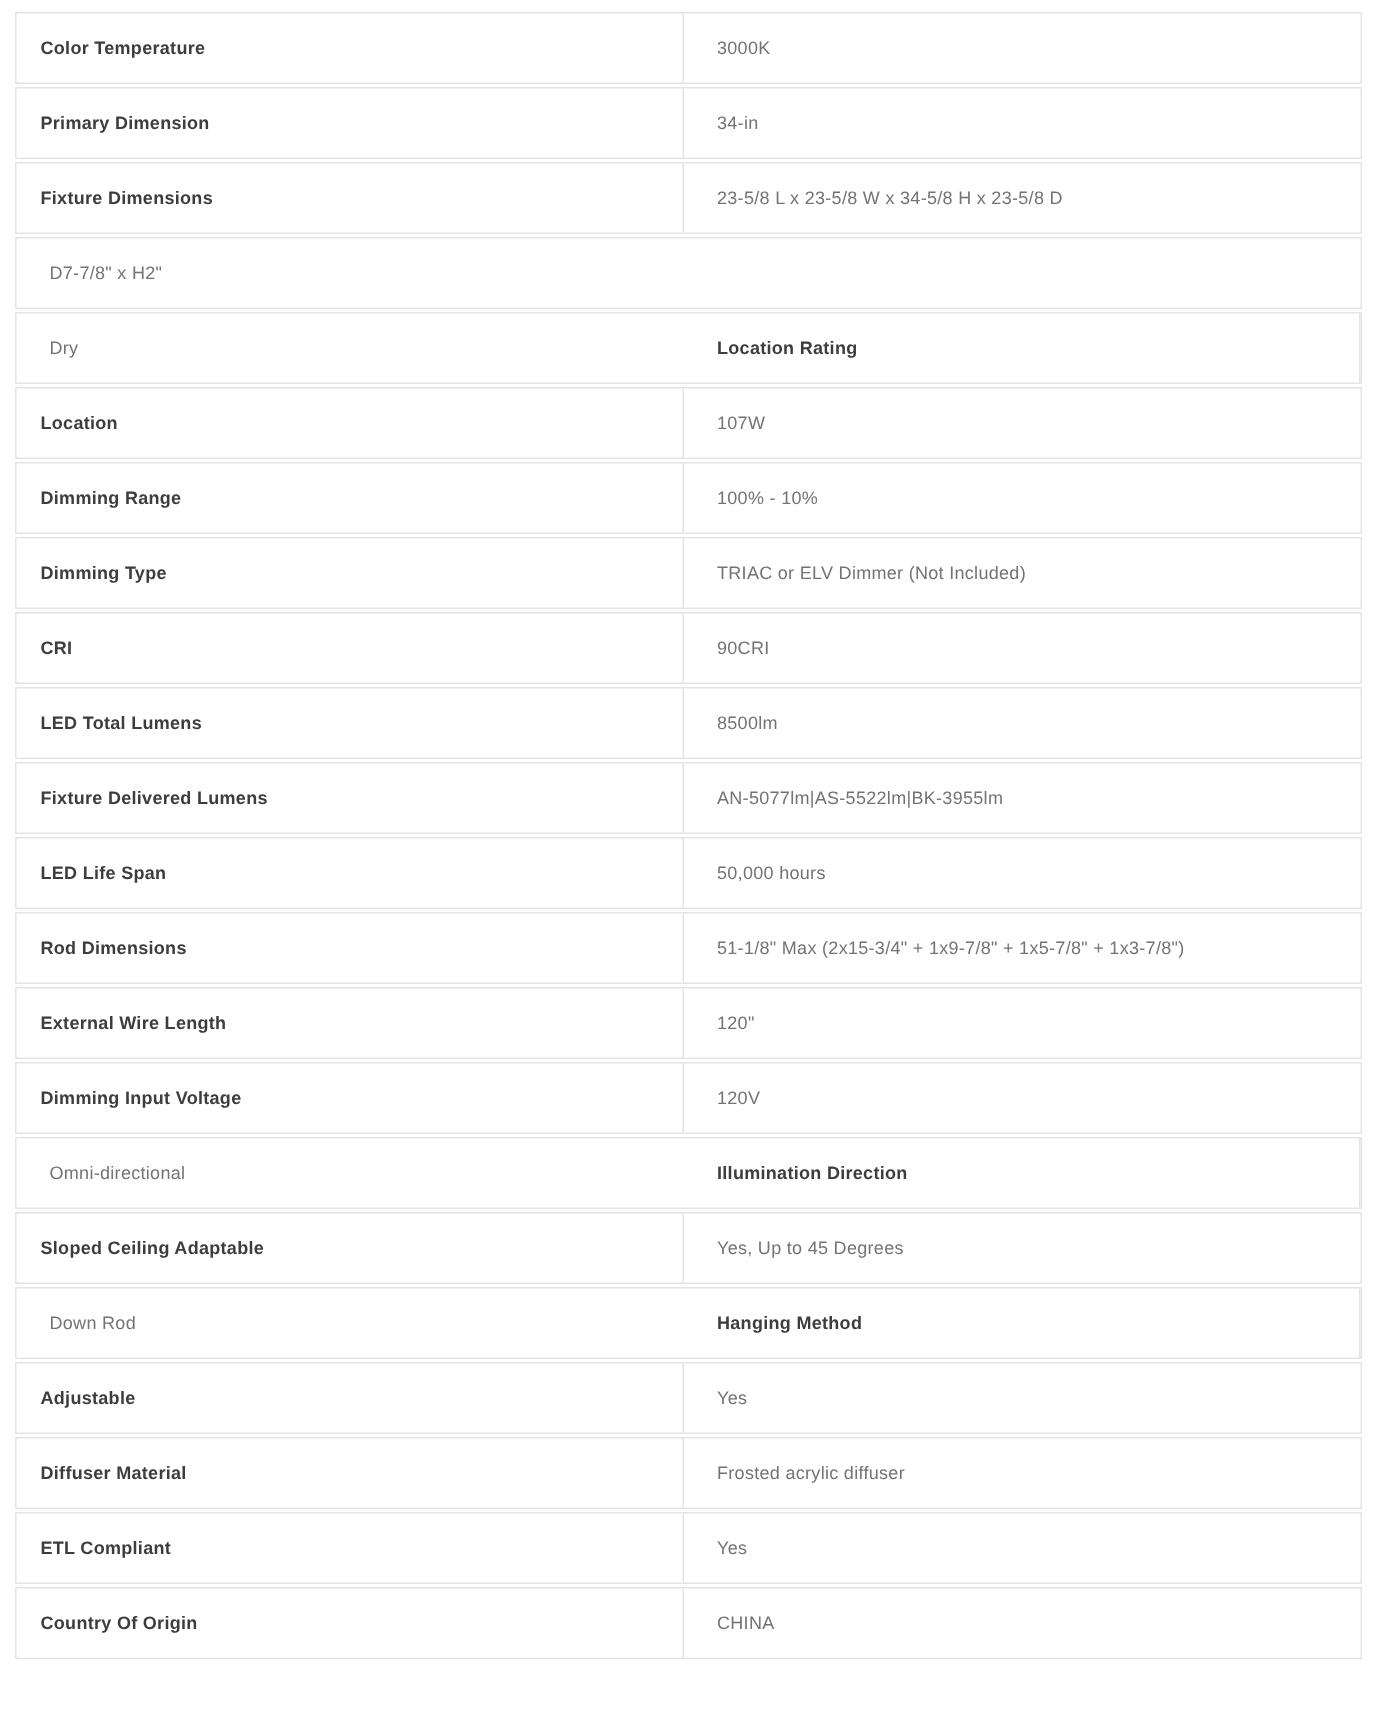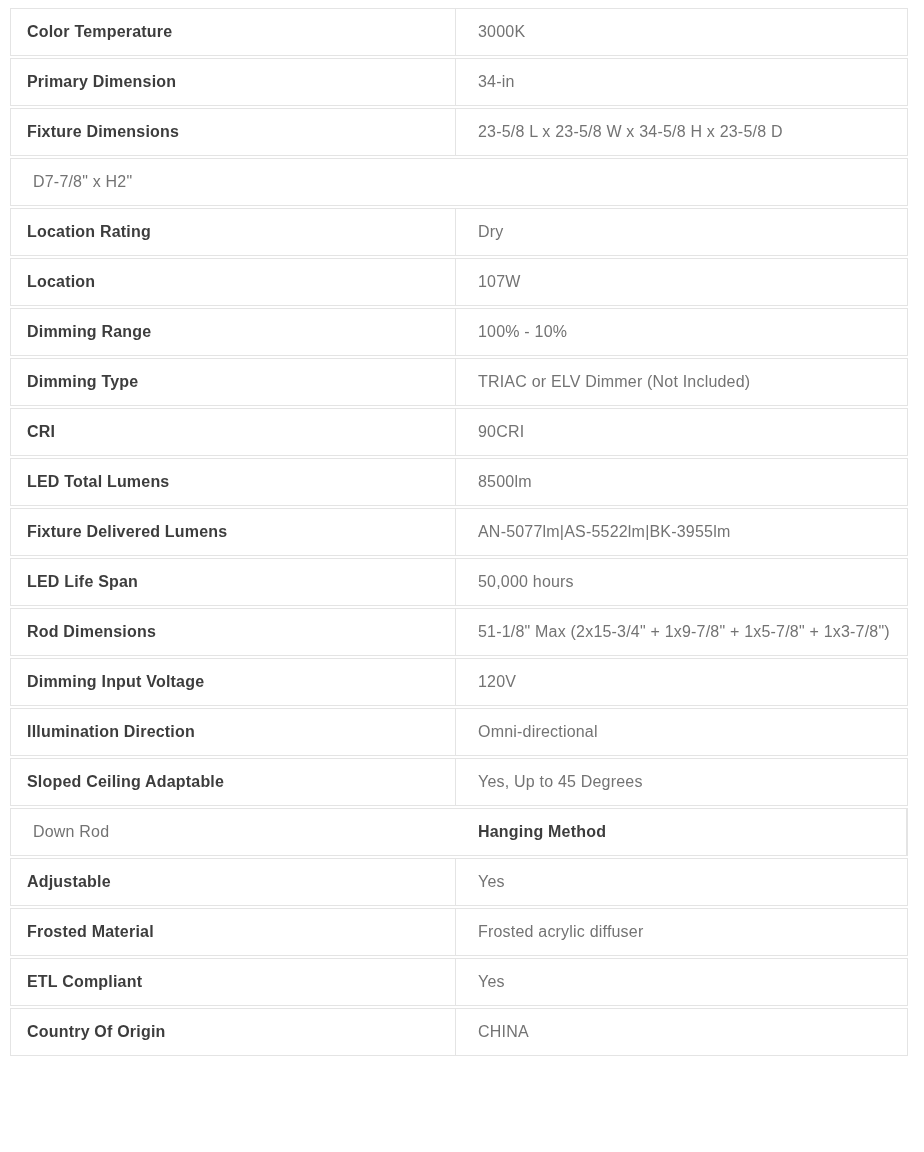--- a/index.html
+++ b/index.html
@@ -19,21 +19,21 @@
   }
   .spec-row {
     display: flex;
     border: 1px solid #e4e4e4;
     margin-bottom: 2px;
     background: #ffffff;
   }
   .cell {
     box-sizing: border-box;
     padding: 8px 16px;
-    font-size: 16px;
+    font-size: 12px;
     line-height: 30px;
     letter-spacing: 0.2px;
   }
   .cell.label {
     width: 445px;
     flex: 0 0 445px;
     border-right: 1px solid #e4e4e4;
     font-weight: bold;
     color: #3d3d3d;
   }
@@ -61,22 +61,22 @@
   <div class="spec-row">
     <div class="cell label">Fixture Dimensions</div>
     <div class="cell value">23-5/8 L x 23-5/8 W x 34-5/8 H x 23-5/8 D</div>
   </div>
 
   <div class="spec-row">
     <div class="cell value">D7-7/8" x H2"</div>
   </div>
 
   <div class="spec-row">
+    <div class="cell value">Dry</div>
     <div class="cell label">Location Rating</div>
-    <div class="cell value">Dry</div>
   </div>
 
   <div class="spec-row">
     <div class="cell label">Location</div>
     <div class="cell value">107W</div>
   </div>
 
   <div class="spec-row">
     <div class="cell label">Dimming Range</div>
     <div class="cell value">100% - 10%</div>
@@ -105,48 +105,52 @@
   <div class="spec-row">
     <div class="cell label">LED Life Span</div>
     <div class="cell value">50,000 hours</div>
   </div>
 
   <div class="spec-row">
     <div class="cell label">Rod Dimensions</div>
     <div class="cell value">51-1/8" Max (2x15-3/4" + 1x9-7/8" + 1x5-7/8" + 1x3-7/8")</div>
   </div>
 
+  <div class="spec-row">
+    <div class="cell label">External Wire Length</div>
+    <div class="cell value">120"</div>
+  </div>
 
   <div class="spec-row">
     <div class="cell label">Dimming Input Voltage</div>
     <div class="cell value">120V</div>
   </div>
 
   <div class="spec-row">
+    <div class="cell value">Omni-directional</div>
     <div class="cell label">Illumination Direction</div>
-    <div class="cell value">Omni-directional</div>
   </div>
 
   <div class="spec-row">
     <div class="cell label">Sloped Ceiling Adaptable</div>
     <div class="cell value">Yes, Up to 45 Degrees</div>
   </div>
 
   <div class="spec-row">
     <div class="cell value">Down Rod</div>
     <div class="cell label">Hanging Method</div>
   </div>
 
   <div class="spec-row">
     <div class="cell label">Adjustable</div>
     <div class="cell value">Yes</div>
   </div>
 
   <div class="spec-row">
-    <div class="cell label">Frosted Material</div>
+    <div class="cell label">Diffuser Material</div>
     <div class="cell value">Frosted acrylic diffuser</div>
   </div>
 
   <div class="spec-row">
     <div class="cell label">ETL Compliant</div>
     <div class="cell value">Yes</div>
   </div>
 
   <div class="spec-row">
     <div class="cell label">Country Of Origin</div>

